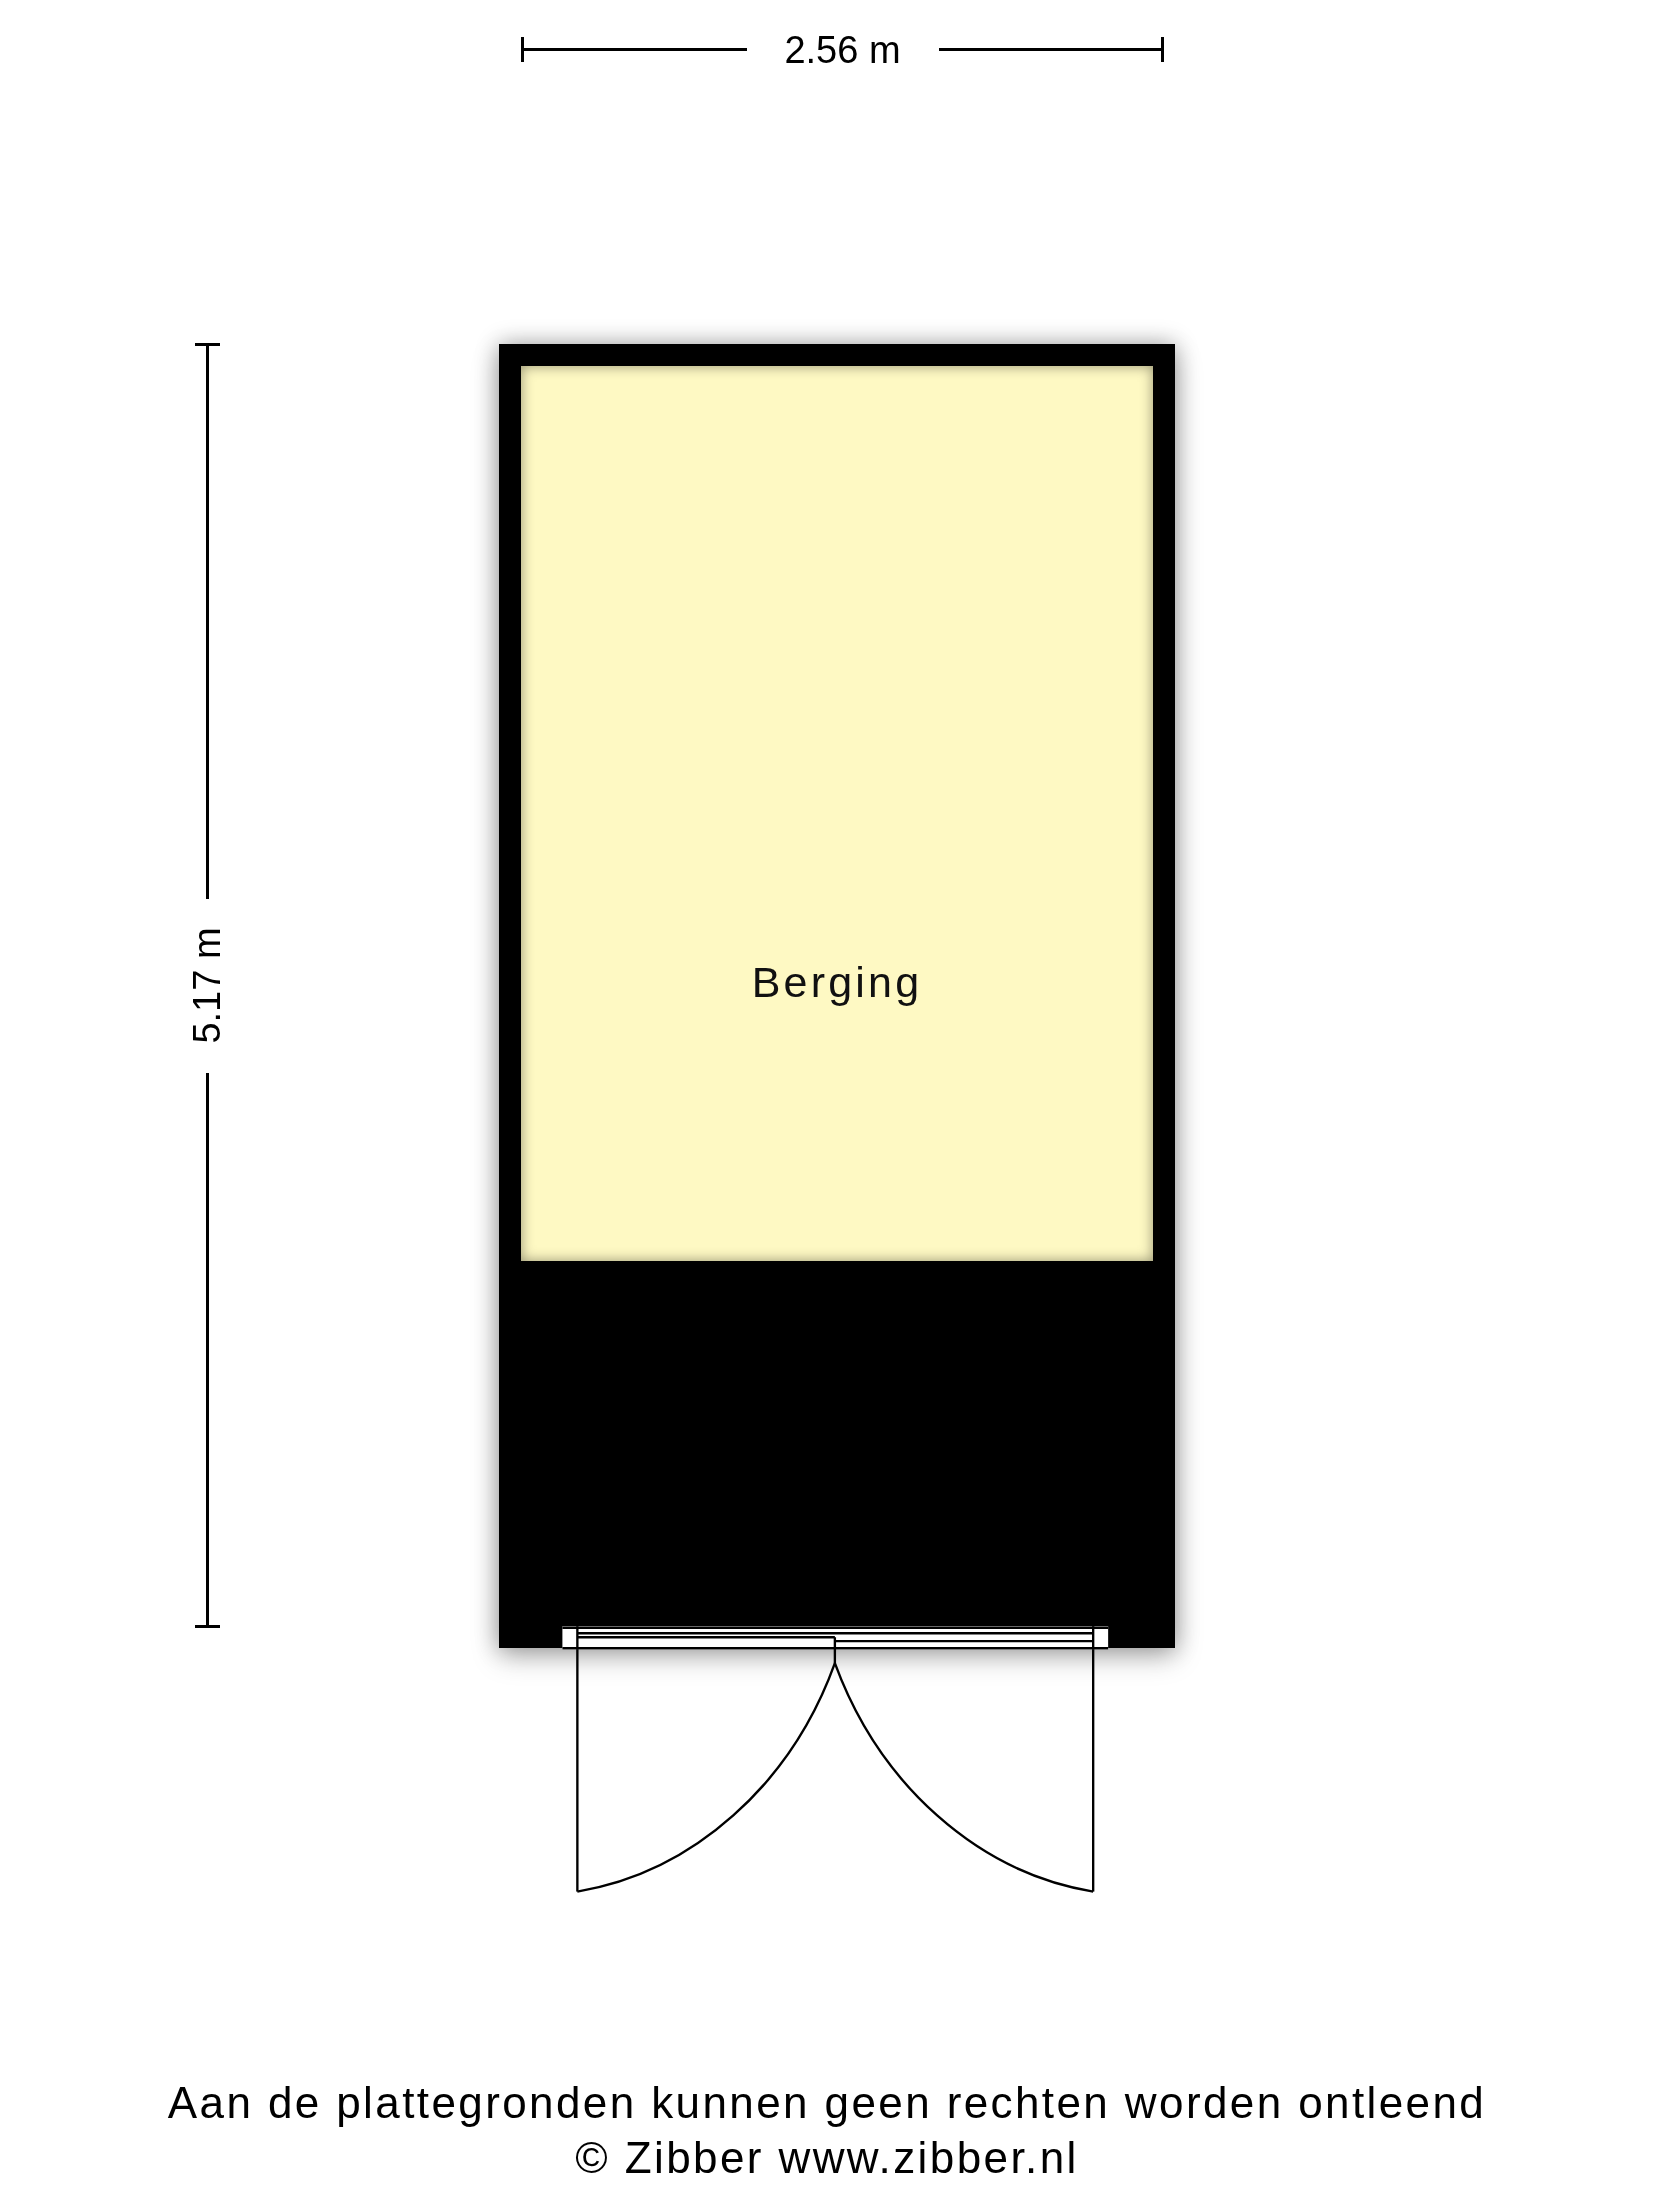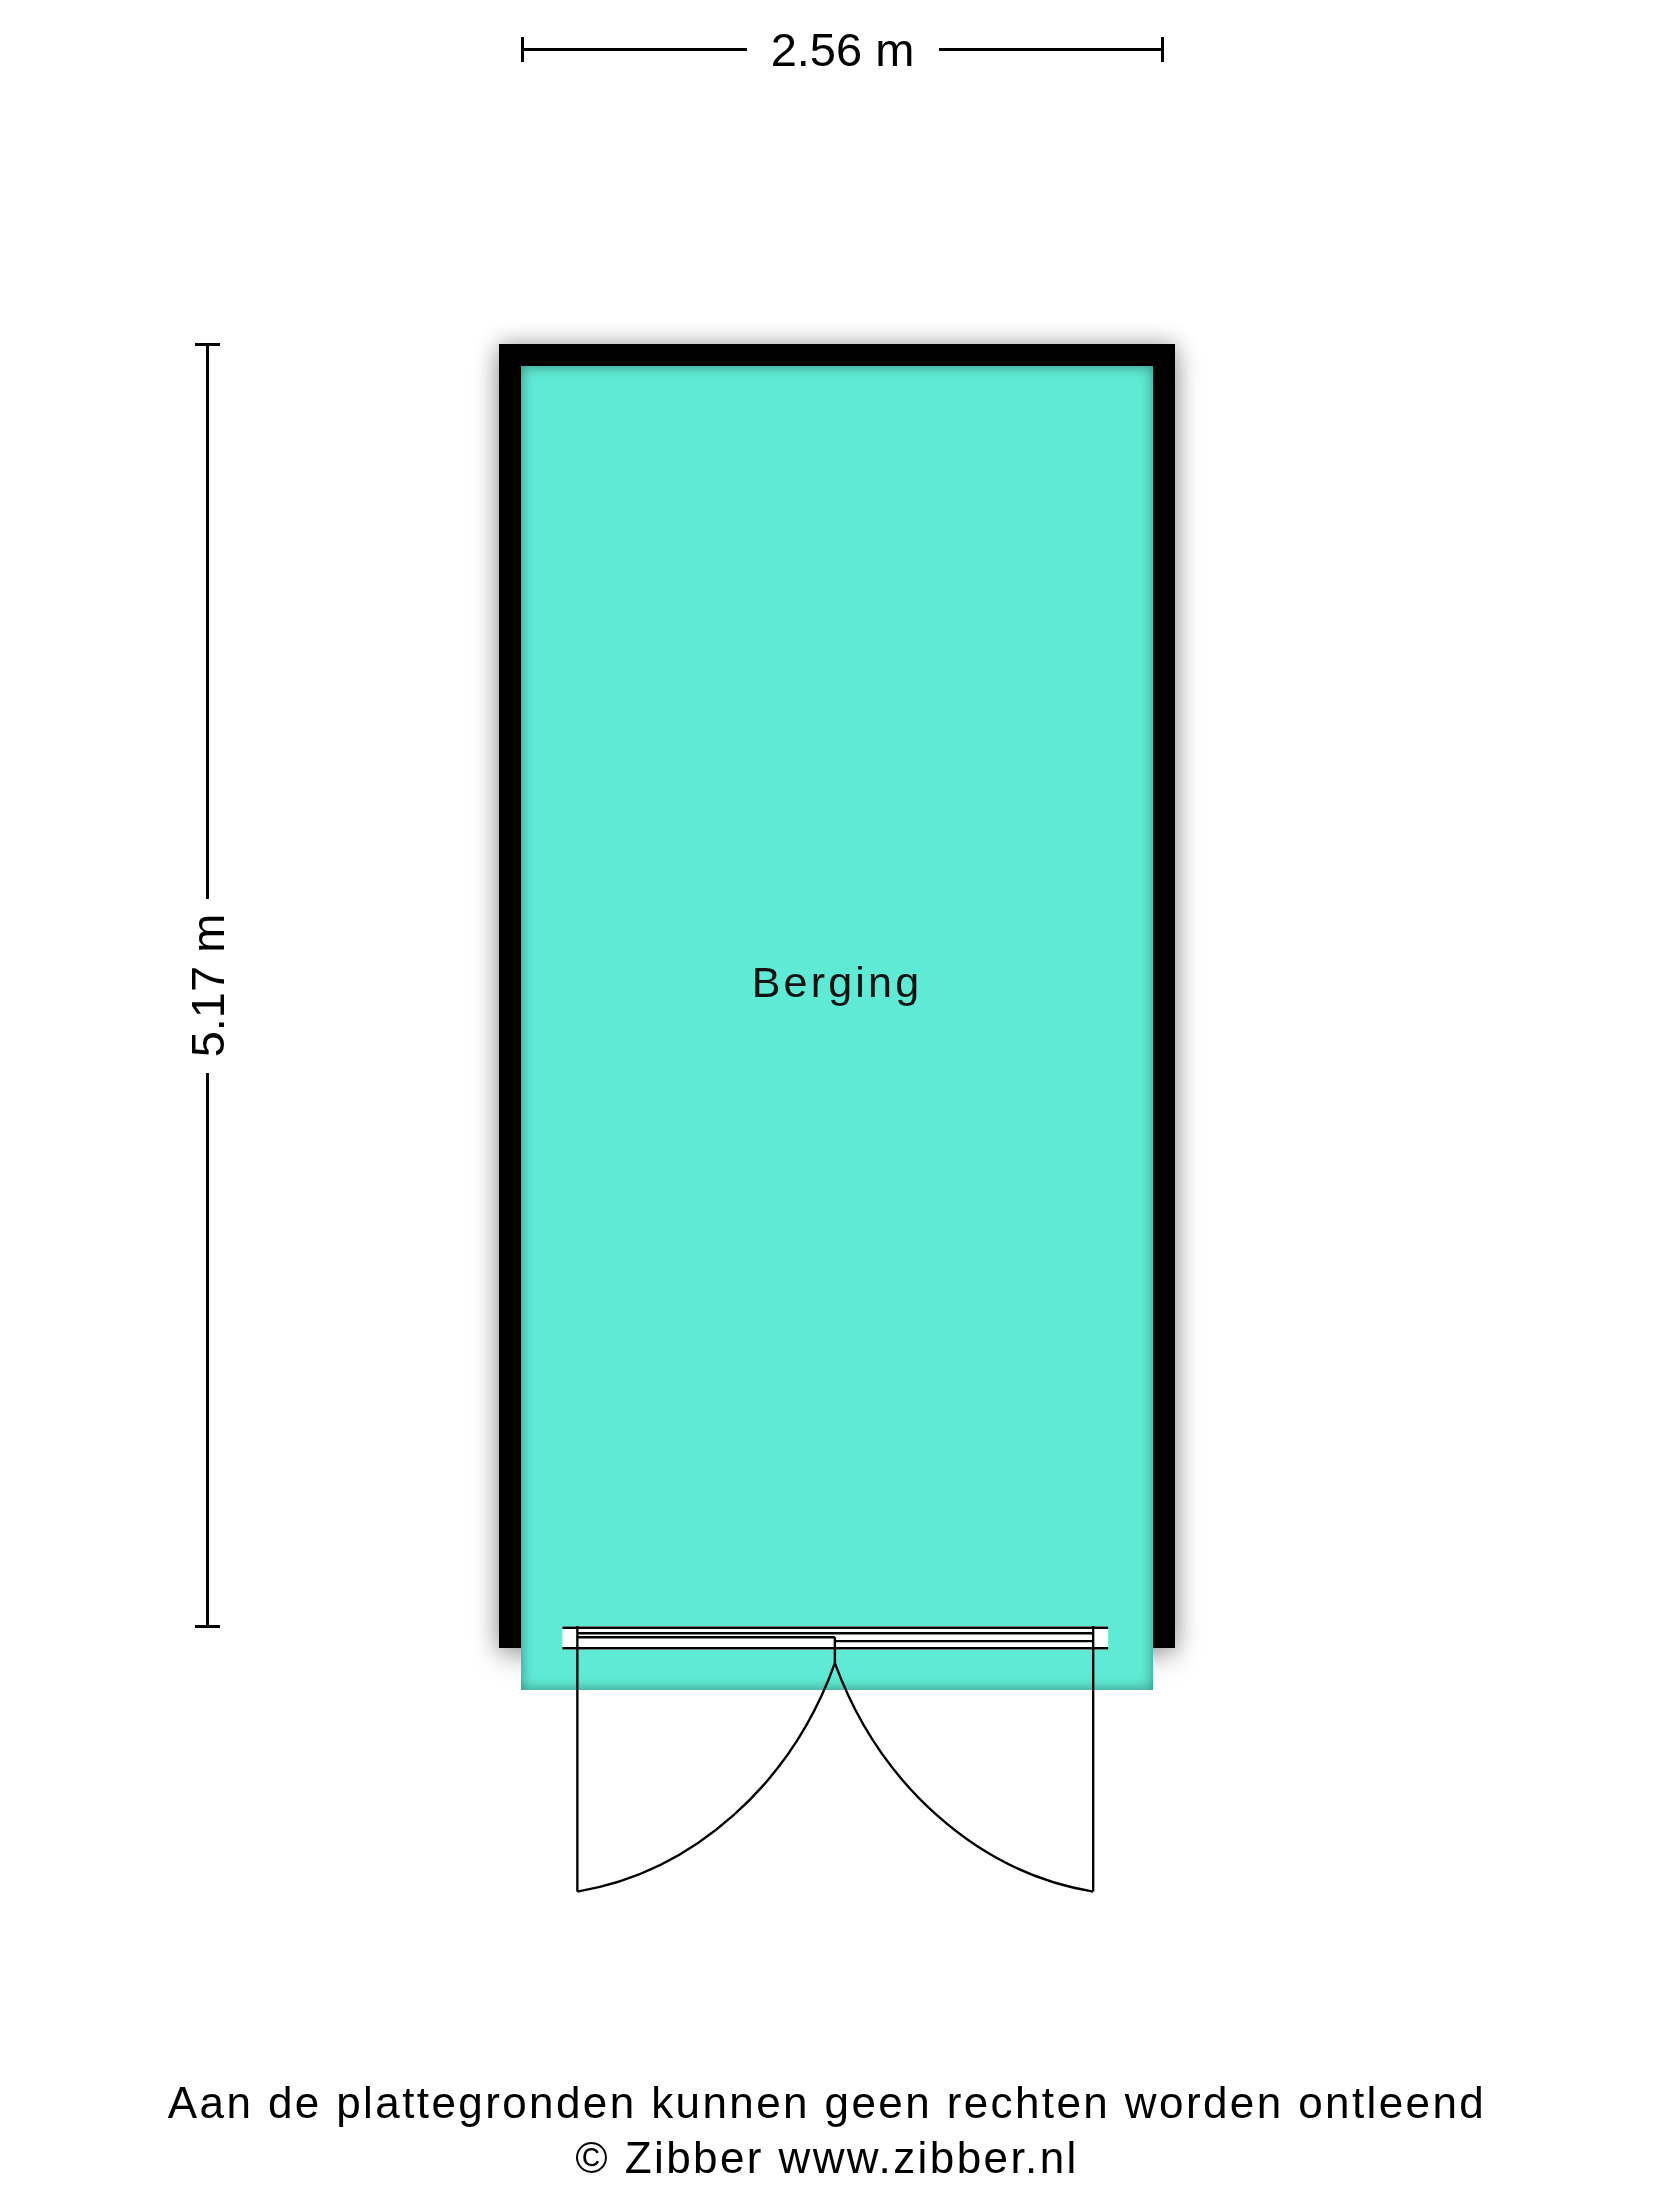--- a/index.html
+++ b/index.html
@@ -34,21 +34,21 @@
     background: #000;
   }
   .dim-tick-h {
     position: absolute;
     width: 25px;
     height: 3.2px;
     background: #000;
   }
   .dim-label {
     position: absolute;
-    font-size: 47px;
+    font-size: 38px;
     color: #000;
     text-align: center;
     white-space: nowrap;
   }
   #dim-width-label {
     left: 748px;
     top: 20.5px;
     width: 189px;
     line-height: 58px;
   }
@@ -69,22 +69,22 @@
     width: 676px;
     height: 1304px;
     background: #000;
     box-shadow: 0 0 22px rgba(0,0,0,0.32), 0 9.5px 27px rgba(0,0,0,0.22);
   }
   .room-floor {
     position: absolute;
     left: 22px;
     top: 22px;
     width: 632px;
-    height: 1324px;
-    background: #5eead4;
+    height: 895px;
+    background: #fef9c3;
     box-shadow: inset 0 0 12.6px rgba(0,0,0,0.42);
   }
   .room-label {
     position: absolute;
     left: 0;
     top: 592px;
     width: 632px;
     text-align: center;
     font-size: 43px;
     letter-spacing: 3.2px;

